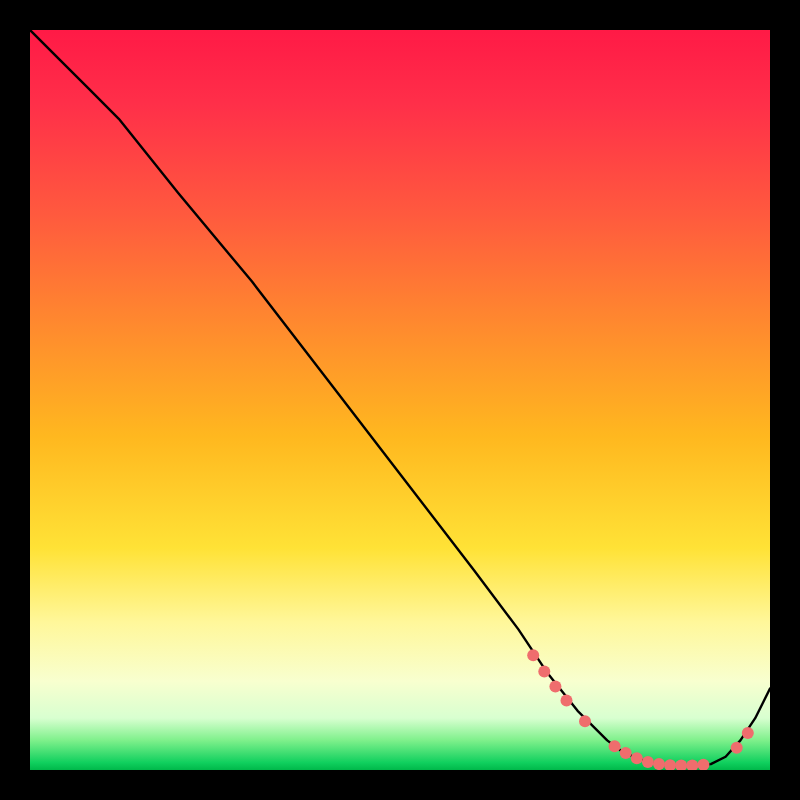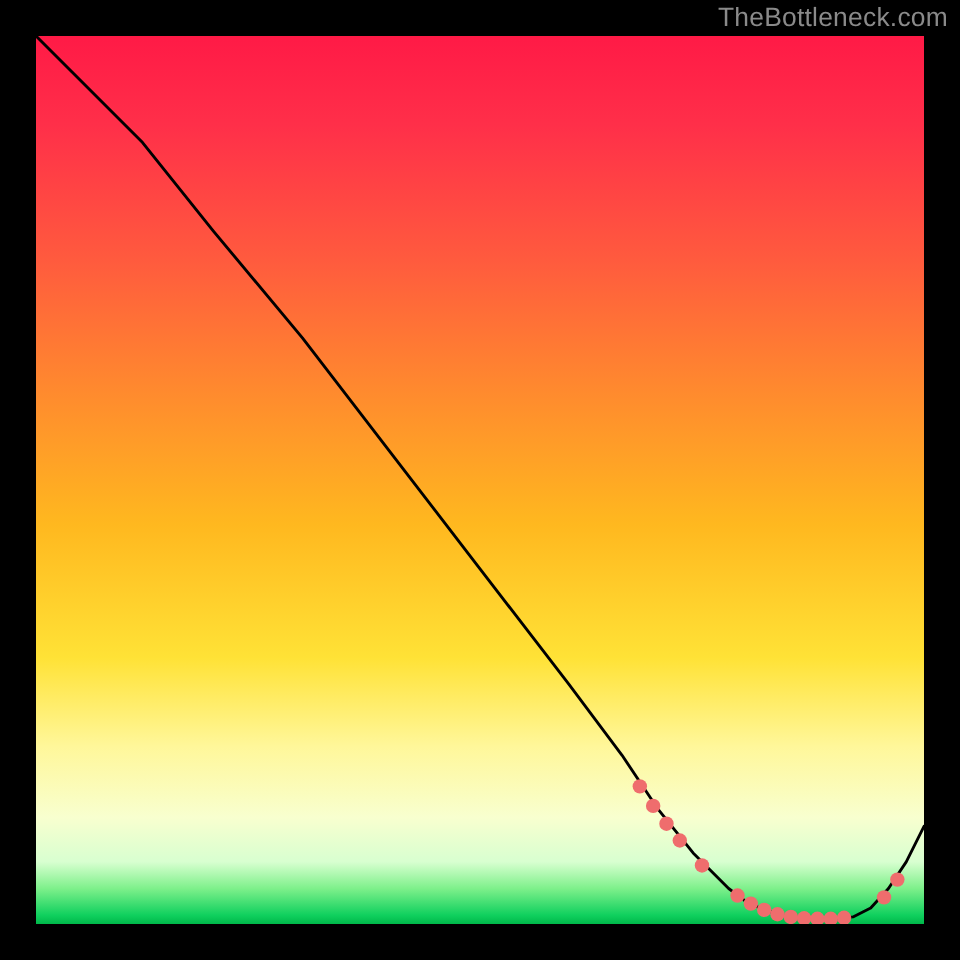--- a/index.html
+++ b/index.html
@@ -67,21 +67,20 @@
   }
   .marker {
     fill: #ef6d6d;
     stroke: none;
   }
 </style>
 </head>
 <body>
 
 <div class="wrap">
-  <div class="watermark">TheBottleneck.com</div>
 
   <div class="plot">
     <svg class="curve" viewBox="0 0 740 740" preserveAspectRatio="none">
       <path id="curve-path" class="curve-path" d="M0.0 0.0 L29.6 29.6 L59.2 59.2 L88.8 88.8 L148.0 162.8 L222.0 251.6 L296.0 347.8 L370.0 444.0 L444.0 540.2 L488.4 599.4 L518.0 643.8 L547.6 680.8 L577.2 710.4 L592.0 721.5 L606.8 728.2 L621.6 732.6 L636.4 734.8 L651.2 735.6 L666.0 735.6 L680.8 734.1 L695.6 726.7 L710.4 710.4 L725.2 688.2 L740.0 658.6"></path>
       <g id="markers-group">
           <circle cx="503.2" cy="625.3" r="6" class="marker"></circle>
           <circle cx="514.3" cy="641.6" r="6" class="marker"></circle>
           <circle cx="525.4" cy="656.4" r="6" class="marker"></circle>
           <circle cx="536.5" cy="670.4" r="6" class="marker"></circle>
           <circle cx="555.0" cy="691.2" r="6" class="marker"></circle>

